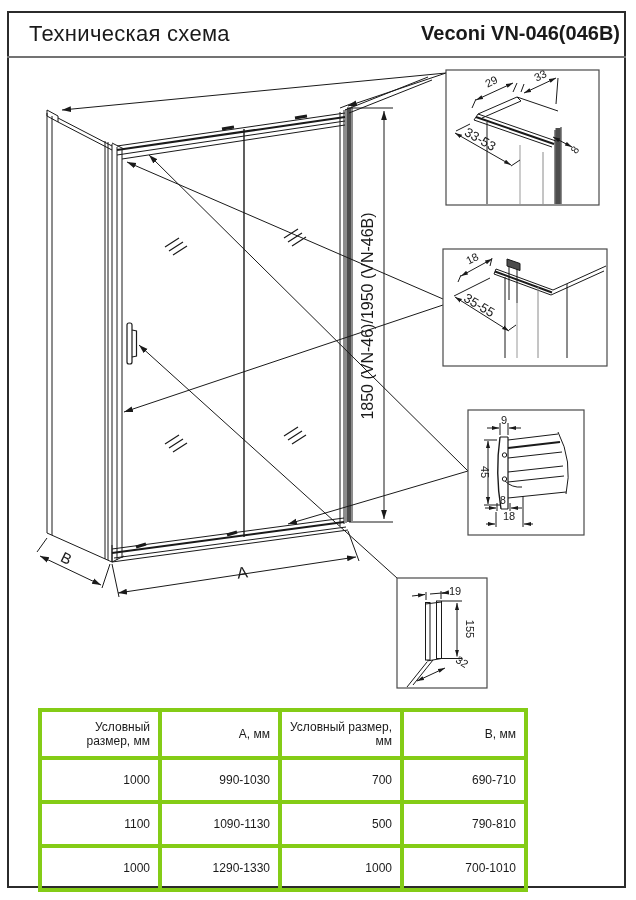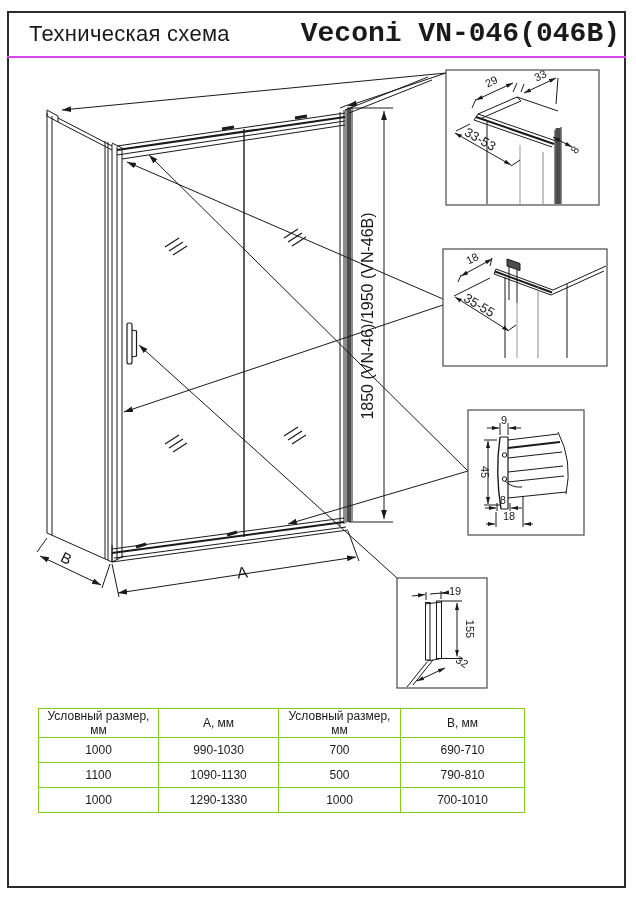--- a/index.html
+++ b/index.html
@@ -1,31 +1,31 @@
 <!DOCTYPE html>
 <html><head>
 <meta charset="utf-8">
 <style>
   html,body{margin:0;padding:0;background:#e8e8e8;}
   .page{position:relative;width:636px;height:900px;background:#ffffff;
         font-family:"Liberation Sans",sans-serif;color:#1a1a1a;overflow:hidden;}
   .frame{position:absolute;left:7px;top:11px;width:619px;height:877px;
          border:2px solid #2b2b2b;box-sizing:border-box;}
   .hdr{position:absolute;left:7px;top:11px;width:619px;height:47px;
-       border-bottom:2px solid #d946ef;box-sizing:border-box;
+       border-bottom:2px solid #737373;box-sizing:border-box;
        display:flex;align-items:center;justify-content:space-between;
        padding:0 6px 0 22px;}
   .hdr .t1{font-size:22px;letter-spacing:.3px;}
-  .hdr .t2{font-size:28px;font-weight:bold;font-family:Liberation Mono, monospace;}
+  .hdr .t2{font-size:20px;font-weight:bold;}
   svg text{font-family:"Liberation Sans",sans-serif;fill:#1a1a1a;}
   .dims{font-size:11px;}
   .tbl{position:absolute;left:38px;top:708px;width:486px;border-collapse:collapse;
        font-size:12px;table-layout:fixed;}
-  .tbl th,.tbl td{border:1px solid #84cc16;text-align:center;vertical-align:middle;
-       font-weight:normal;padding:0;height:24px;}
+  .tbl th,.tbl td{border:4px solid #84cc16;text-align:right;vertical-align:middle;
+       font-weight:normal;padding:8px;height:24px;}
   .tbl th{height:25px;}
 </style>
 </head>
 <body>
 
 <div class="page">
 
   <div class="frame"></div>
 
   <div class="hdr">

